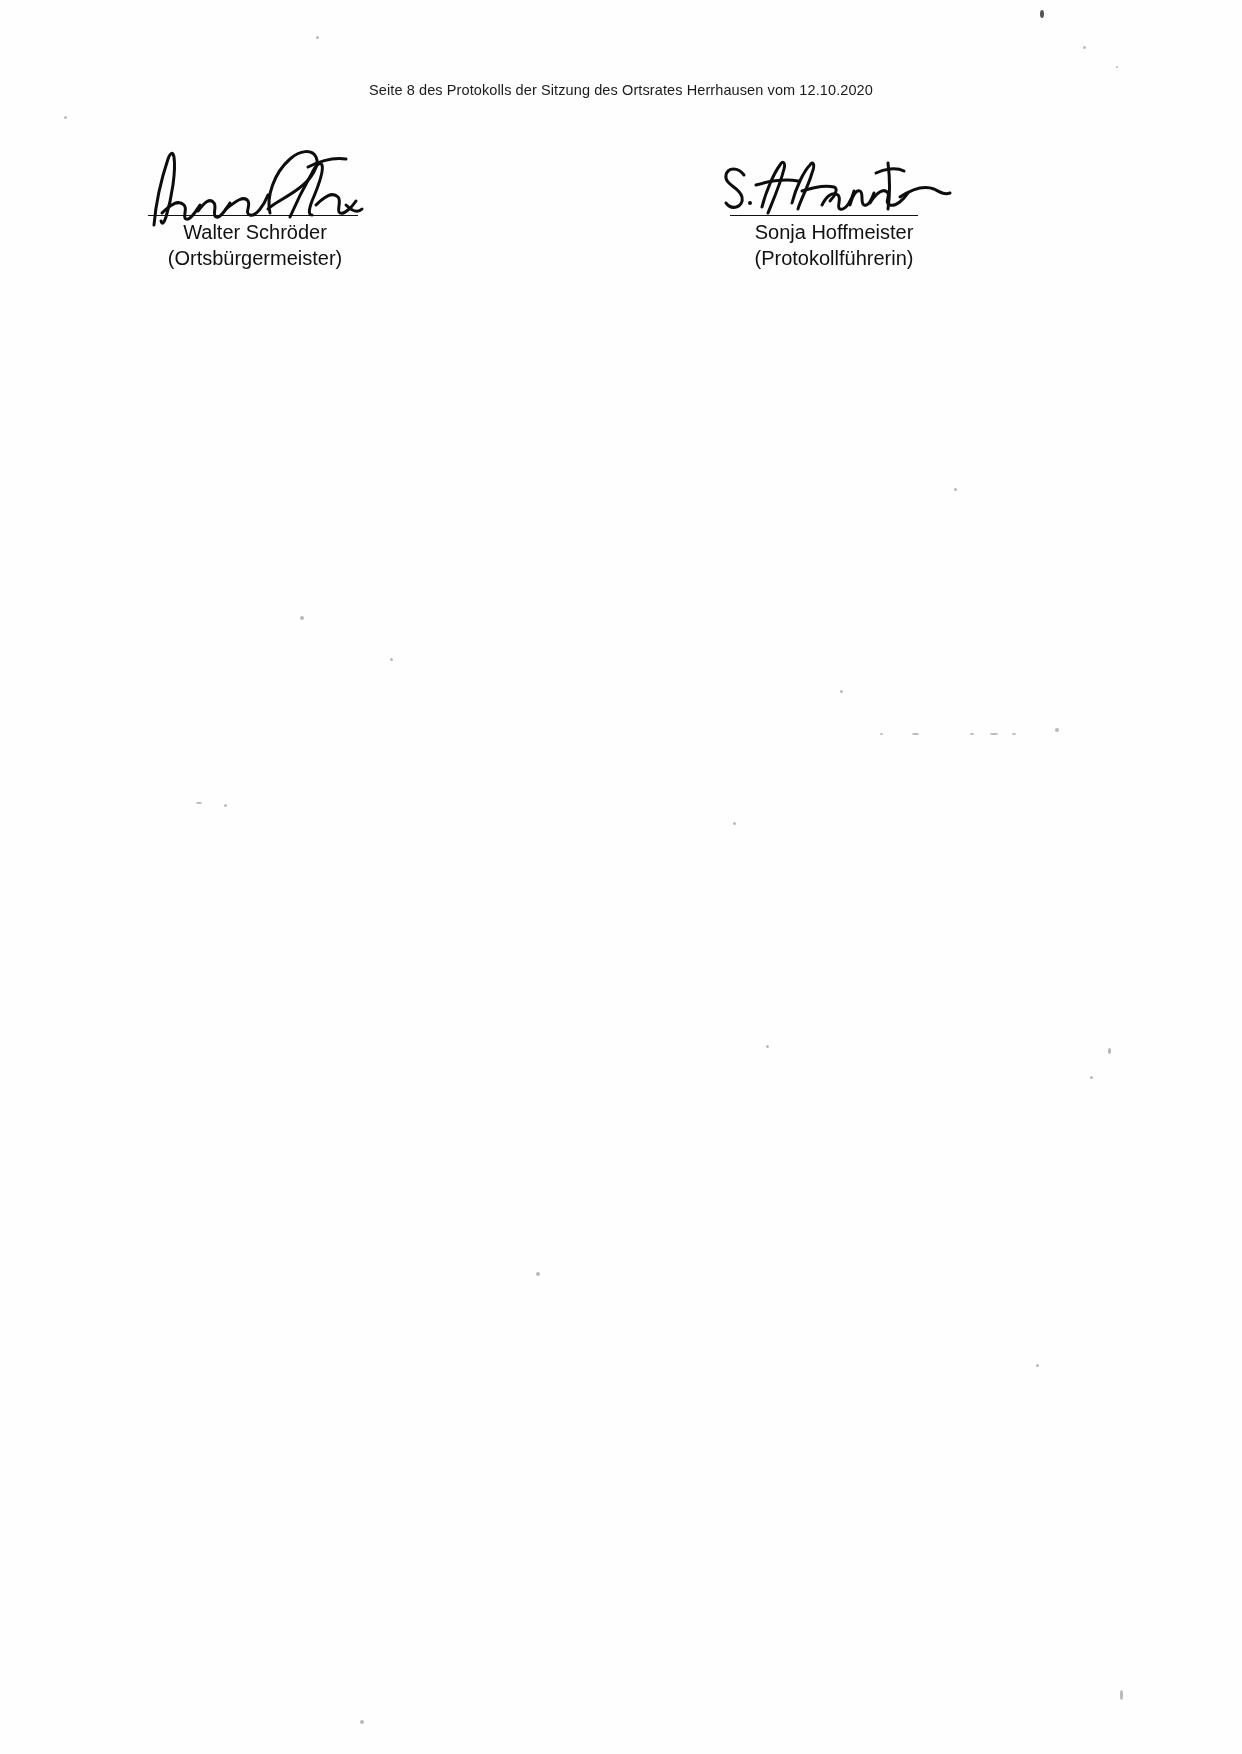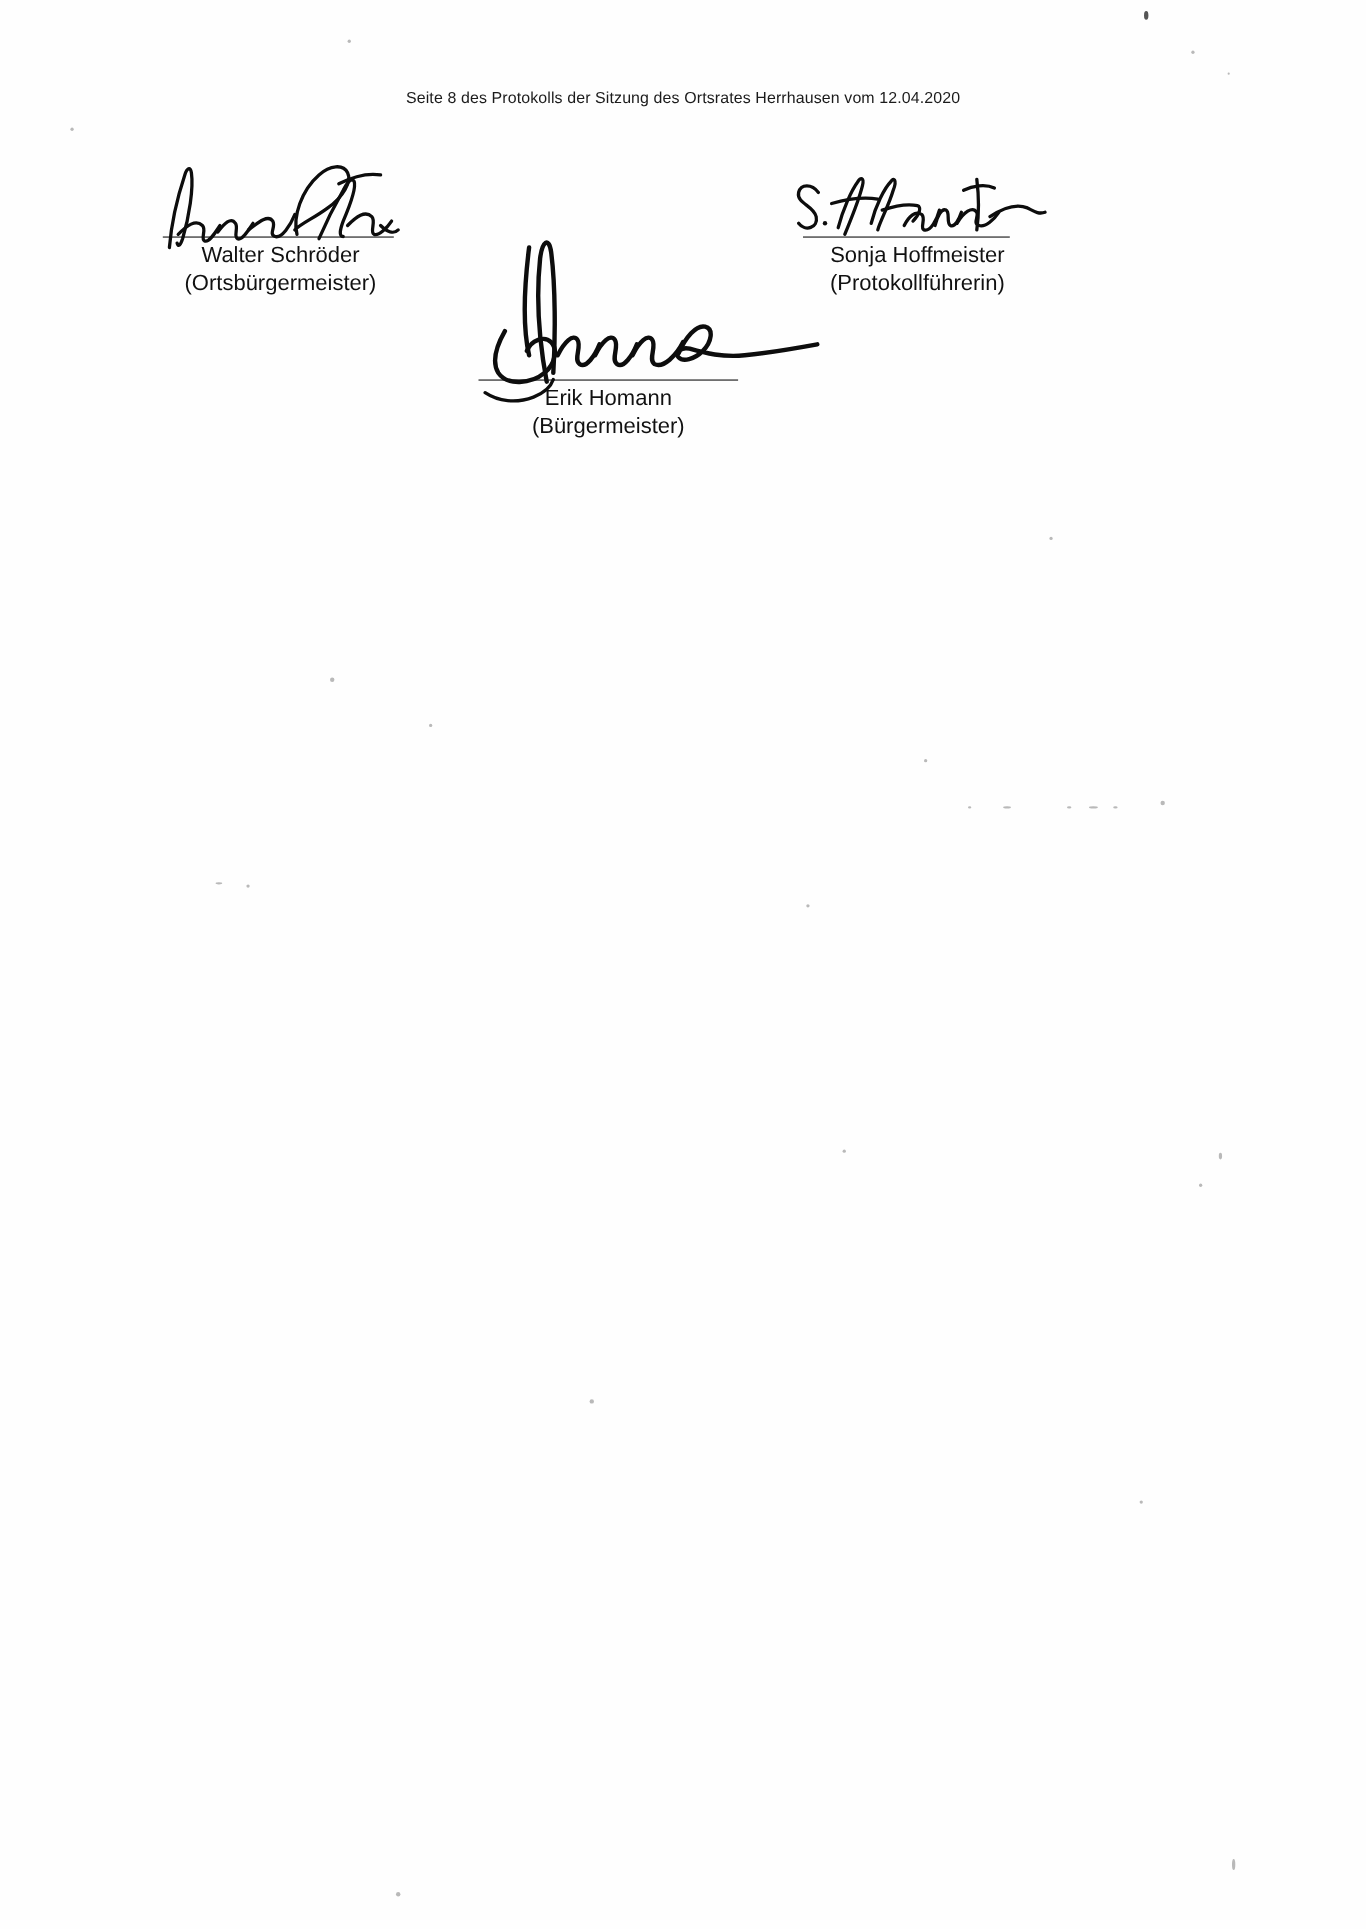--- a/index.html
+++ b/index.html
@@ -93,21 +93,21 @@
   <div class="speck" style="left:224px; top:804px; width:3px; height:3px;"></div>
   <div class="speck" style="left:733px; top:822px; width:3px; height:3px;"></div>
   <div class="speck" style="left:766px; top:1045px; width:3px; height:3px;"></div>
   <div class="speck" style="left:1108px; top:1048px; width:3px; height:6px;"></div>
   <div class="speck" style="left:1090px; top:1076px; width:3px; height:3px;"></div>
   <div class="speck" style="left:1036px; top:1364px; width:3px; height:3px;"></div>
   <div class="speck" style="left:536px; top:1272px; width:4px; height:4px;"></div>
   <div class="speck" style="left:360px; top:1720px; width:4px; height:4px;"></div>
   <div class="speck" style="left:1120px; top:1690px; width:3px; height:10px;"></div>
 
-  <div class="header-line">Seite 8 des Protokolls der Sitzung des Ortsrates Herrhausen vom 12.04.2020</div>
+  <div class="header-line">Seite 8 des Protokolls der Sitzung des Ortsrates Herrhausen vom 12.10.2020</div>
 
   <div class="sig-block" id="block-right">
     <svg class="scribble" width="240" height="80" viewBox="0 0 240 80" style="left:0px; top:-62px;">
       <g fill="none" stroke="#0d0d0d" stroke-linecap="round" stroke-linejoin="round">
         <path d="M26 22 C20 14, 10 14, 8 22 C6 32, 22 34, 24 44 C26 54, 14 58, 8 50" stroke-width="3"></path>
         <circle cx="32" cy="50" r="2" fill="#0d0d0d" stroke="none"></circle>
         <path d="M44 54 C48 38, 56 20, 62 12 C64 8, 68 8, 66 16 C62 32, 54 50, 50 60" stroke-width="3"></path>
         <path d="M38 32 C52 28, 68 26, 80 28" stroke-width="3"></path>
         <path d="M74 50 C78 34, 86 18, 92 12 C94 8, 98 10, 94 20 C90 34, 82 48, 80 56" stroke-width="3"></path>
         <path d="M84 38 C96 34, 108 32, 116 34 C120 35, 118 42, 112 48" stroke-width="3"></path>
@@ -136,31 +136,14 @@
         <path d="M168 24 C180 18, 194 14, 206 16" stroke-width="3"></path>
         <path d="M176 62 C184 54, 192 48, 198 54 C202 58, 196 68, 200 70 C204 72, 212 64, 216 58" stroke-width="3"></path>
         <path d="M206 62 C212 68, 218 70, 222 66" stroke-width="3"></path>
       </g>
     </svg>
     <div class="sig-rule"></div>
     <div class="sig-name">Walter Schröder</div>
     <div class="sig-role">(Ortsbürgermeister)</div>
   </div>
 
-  <div class="sig-block" id="block-center">
-    <svg class="scribble" width="360" height="160" viewBox="0 0 360 160" style="left:-12px; top:-134px;">
-      <g fill="none" stroke="#0d0d0d" stroke-linecap="round" stroke-linejoin="round">
-        <path d="M72 136 C66 104, 62 62, 66 24 C68 8, 74 4, 76 18 C80 48, 80 96, 78 128" stroke-width="4"></path>
-        <path d="M56 14 C52 46, 50 86, 56 112" stroke-width="4"></path>
-        <path d="M34 90 C26 104, 22 118, 28 128 C36 140, 58 138, 70 128 C80 120, 82 106, 76 100 C70 94, 58 98, 54 108" stroke-width="4"></path>
-        <path d="M82 112 C88 100, 96 92, 100 98 C104 104, 96 116, 102 120 C108 124, 116 112, 120 102" stroke-width="4"></path>
-        <path d="M116 112 C122 100, 130 92, 134 98 C138 104, 130 116, 136 120 C142 124, 150 112, 154 102" stroke-width="4"></path>
-        <path d="M150 112 C156 100, 164 92, 168 98 C172 104, 164 116, 170 120 C178 124, 190 112, 196 100" stroke-width="4"></path>
-        <path d="M192 110 C198 96, 208 84, 216 86 C224 88, 222 100, 214 108 C206 116, 196 118, 192 114 C188 110, 194 104, 202 106 C216 110, 232 114, 252 112 C272 110, 296 106, 318 102" stroke-width="4"></path>
-        <path d="M16 146 C28 154, 44 156, 60 150 C70 146, 76 140, 78 134" stroke-width="3"></path>
-      </g>
-    </svg>
-    <div class="sig-rule"></div>
-    <div class="sig-name">Erik Homann</div>
-    <div class="sig-role">(Bürgermeister)</div>
-  </div>
 
 </div>
 
 </body></html>

